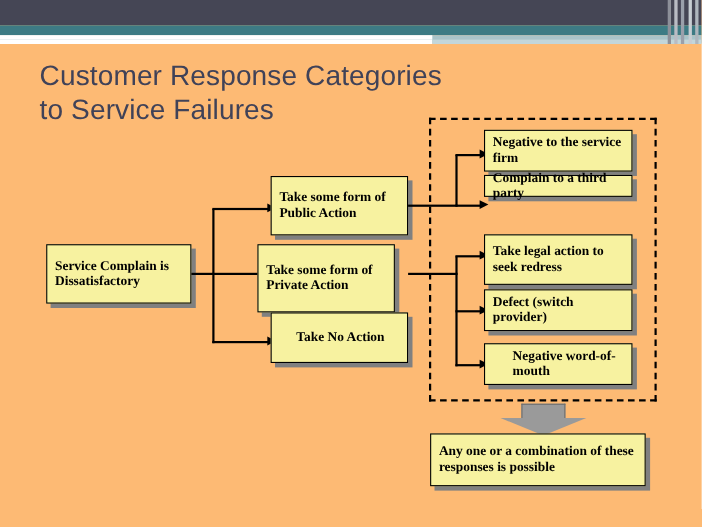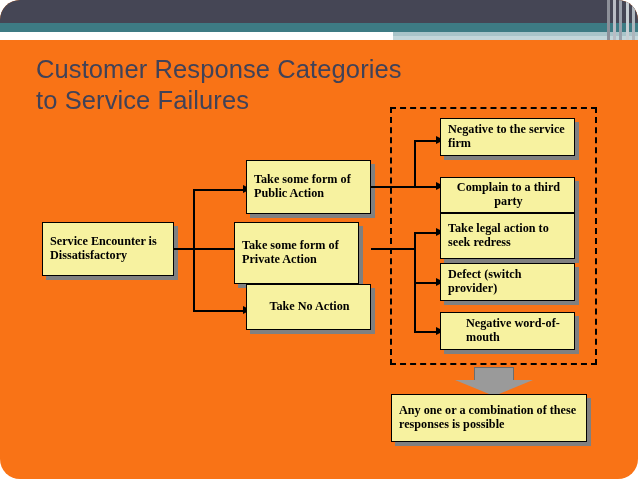--- a/index.html
+++ b/index.html
@@ -4,24 +4,23 @@
 <style>
   html, body {
     margin: 0;
     padding: 0;
     background: #ffffff;
   }
   #slide {
     position: relative;
     width: 638px;
     height: 479px;
-    background: #f97316;
+    background: #fdba74;
     overflow: hidden;
     font-family: "Liberation Sans", sans-serif;
-    border-radius: 20px;
   }
 
   
   .hdr-dark {
     position: absolute;
     left: 0; top: 0;
     width: 638px; height: 23px;
     background: #454655;
   }
   .hdr-teal {
@@ -169,21 +168,21 @@
   <div class="hdr-stripe s1"></div>
   <div class="hdr-stripe s2"></div>
   <div class="hdr-stripe s3"></div>
   <div class="hdr-stripe s4"></div>
   <div class="hdr-stripe s5"></div>
 
   <div class="title">Customer Response Categories to Service Failures</div>
 
   <div class="dashed-box"></div>
 
-  <div class="fbox" style="left:42px; top:222px; width:132px; height:54px;">Service Encounter is Dissatisfactory</div>
+  <div class="fbox" style="left:42px; top:222px; width:132px; height:54px;">Service Complain is Dissatisfactory</div>
 
   <div class="ln-h" style="left:174px; top:248px; width:20px;"></div>
   <div class="ln-v" style="left:193px; top:190px; height:122px;"></div>
 
   <div class="ln-h" style="left:193px; top:189px; width:52px;"></div>
   <div class="arrow-r" style="left:243px; top:185px;"></div>
 
   <div class="ln-h" style="left:193px; top:248px; width:52px;"></div>
   <div class="arrow-r" style="left:243px; top:244px;"></div>
 
@@ -207,21 +206,21 @@
   <div class="ln-v" style="left:414px; top:233px; height:100px;"></div>
   <div class="ln-h" style="left:414px; top:232px; width:24px;"></div>
   <div class="arrow-r" style="left:436px; top:228px;"></div>
   <div class="ln-h" style="left:414px; top:282px; width:24px;"></div>
   <div class="arrow-r" style="left:436px; top:278px;"></div>
   <div class="ln-h" style="left:414px; top:331px; width:24px;"></div>
   <div class="arrow-r" style="left:436px; top:327px;"></div>
 
   <div class="fbox" style="left:440px; top:118px; width:135px; height:38px;">Negative to the service firm</div>
 
-  <div class="fbox" style="left:440px; top:177px; width:135px; height:36px;text-align:center;">Complain to a third party</div>
+  <div class="fbox" style="left:440px; top:159px; width:135px; height:20px;">Complain to a third party</div>
 
   <div class="fbox" style="left:440px; top:213px; width:135px; height:46px;">Take legal action to seek redress</div>
 
   <div class="fbox" style="left:440px; top:263px; width:135px; height:38px;">Defect (switch provider)</div>
 
   <div class="fbox" style="left:440px; top:312px; width:135px; height:38px;padding-left:25px;">Negative word-of-mouth</div>
 
   <div class="down-arrow">
     <div class="shaft"></div>
     <div class="head"></div>

